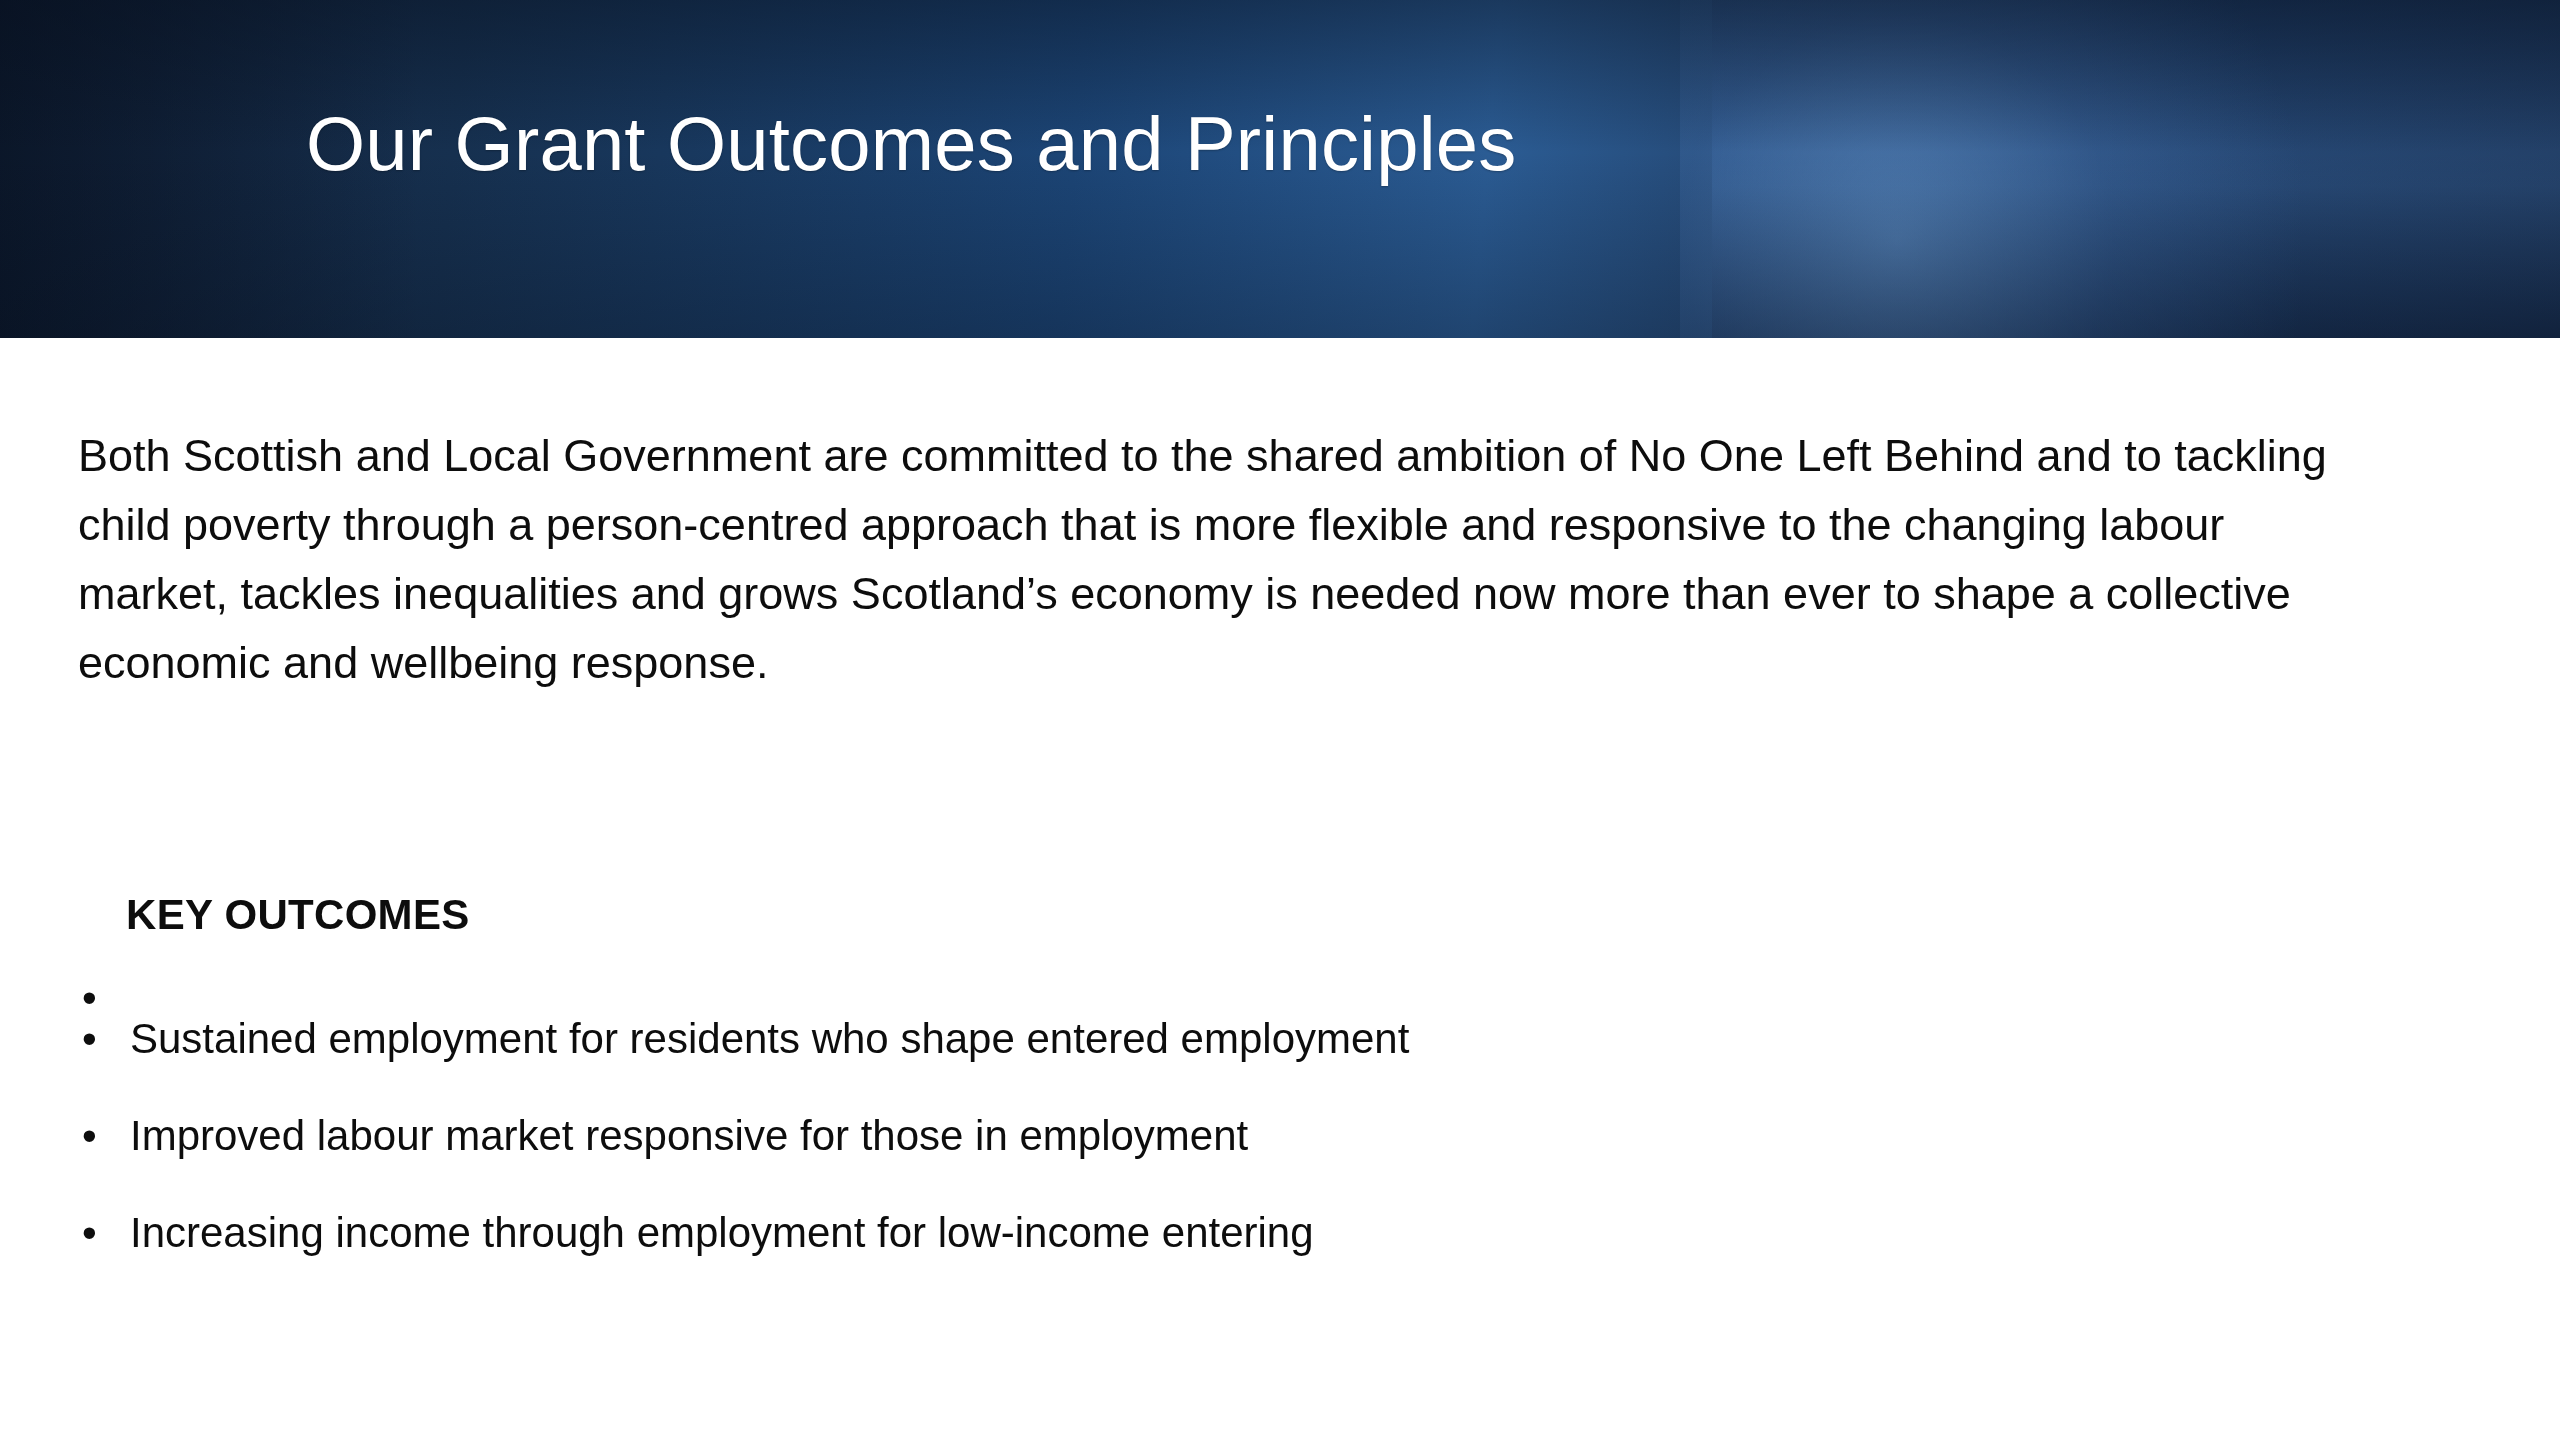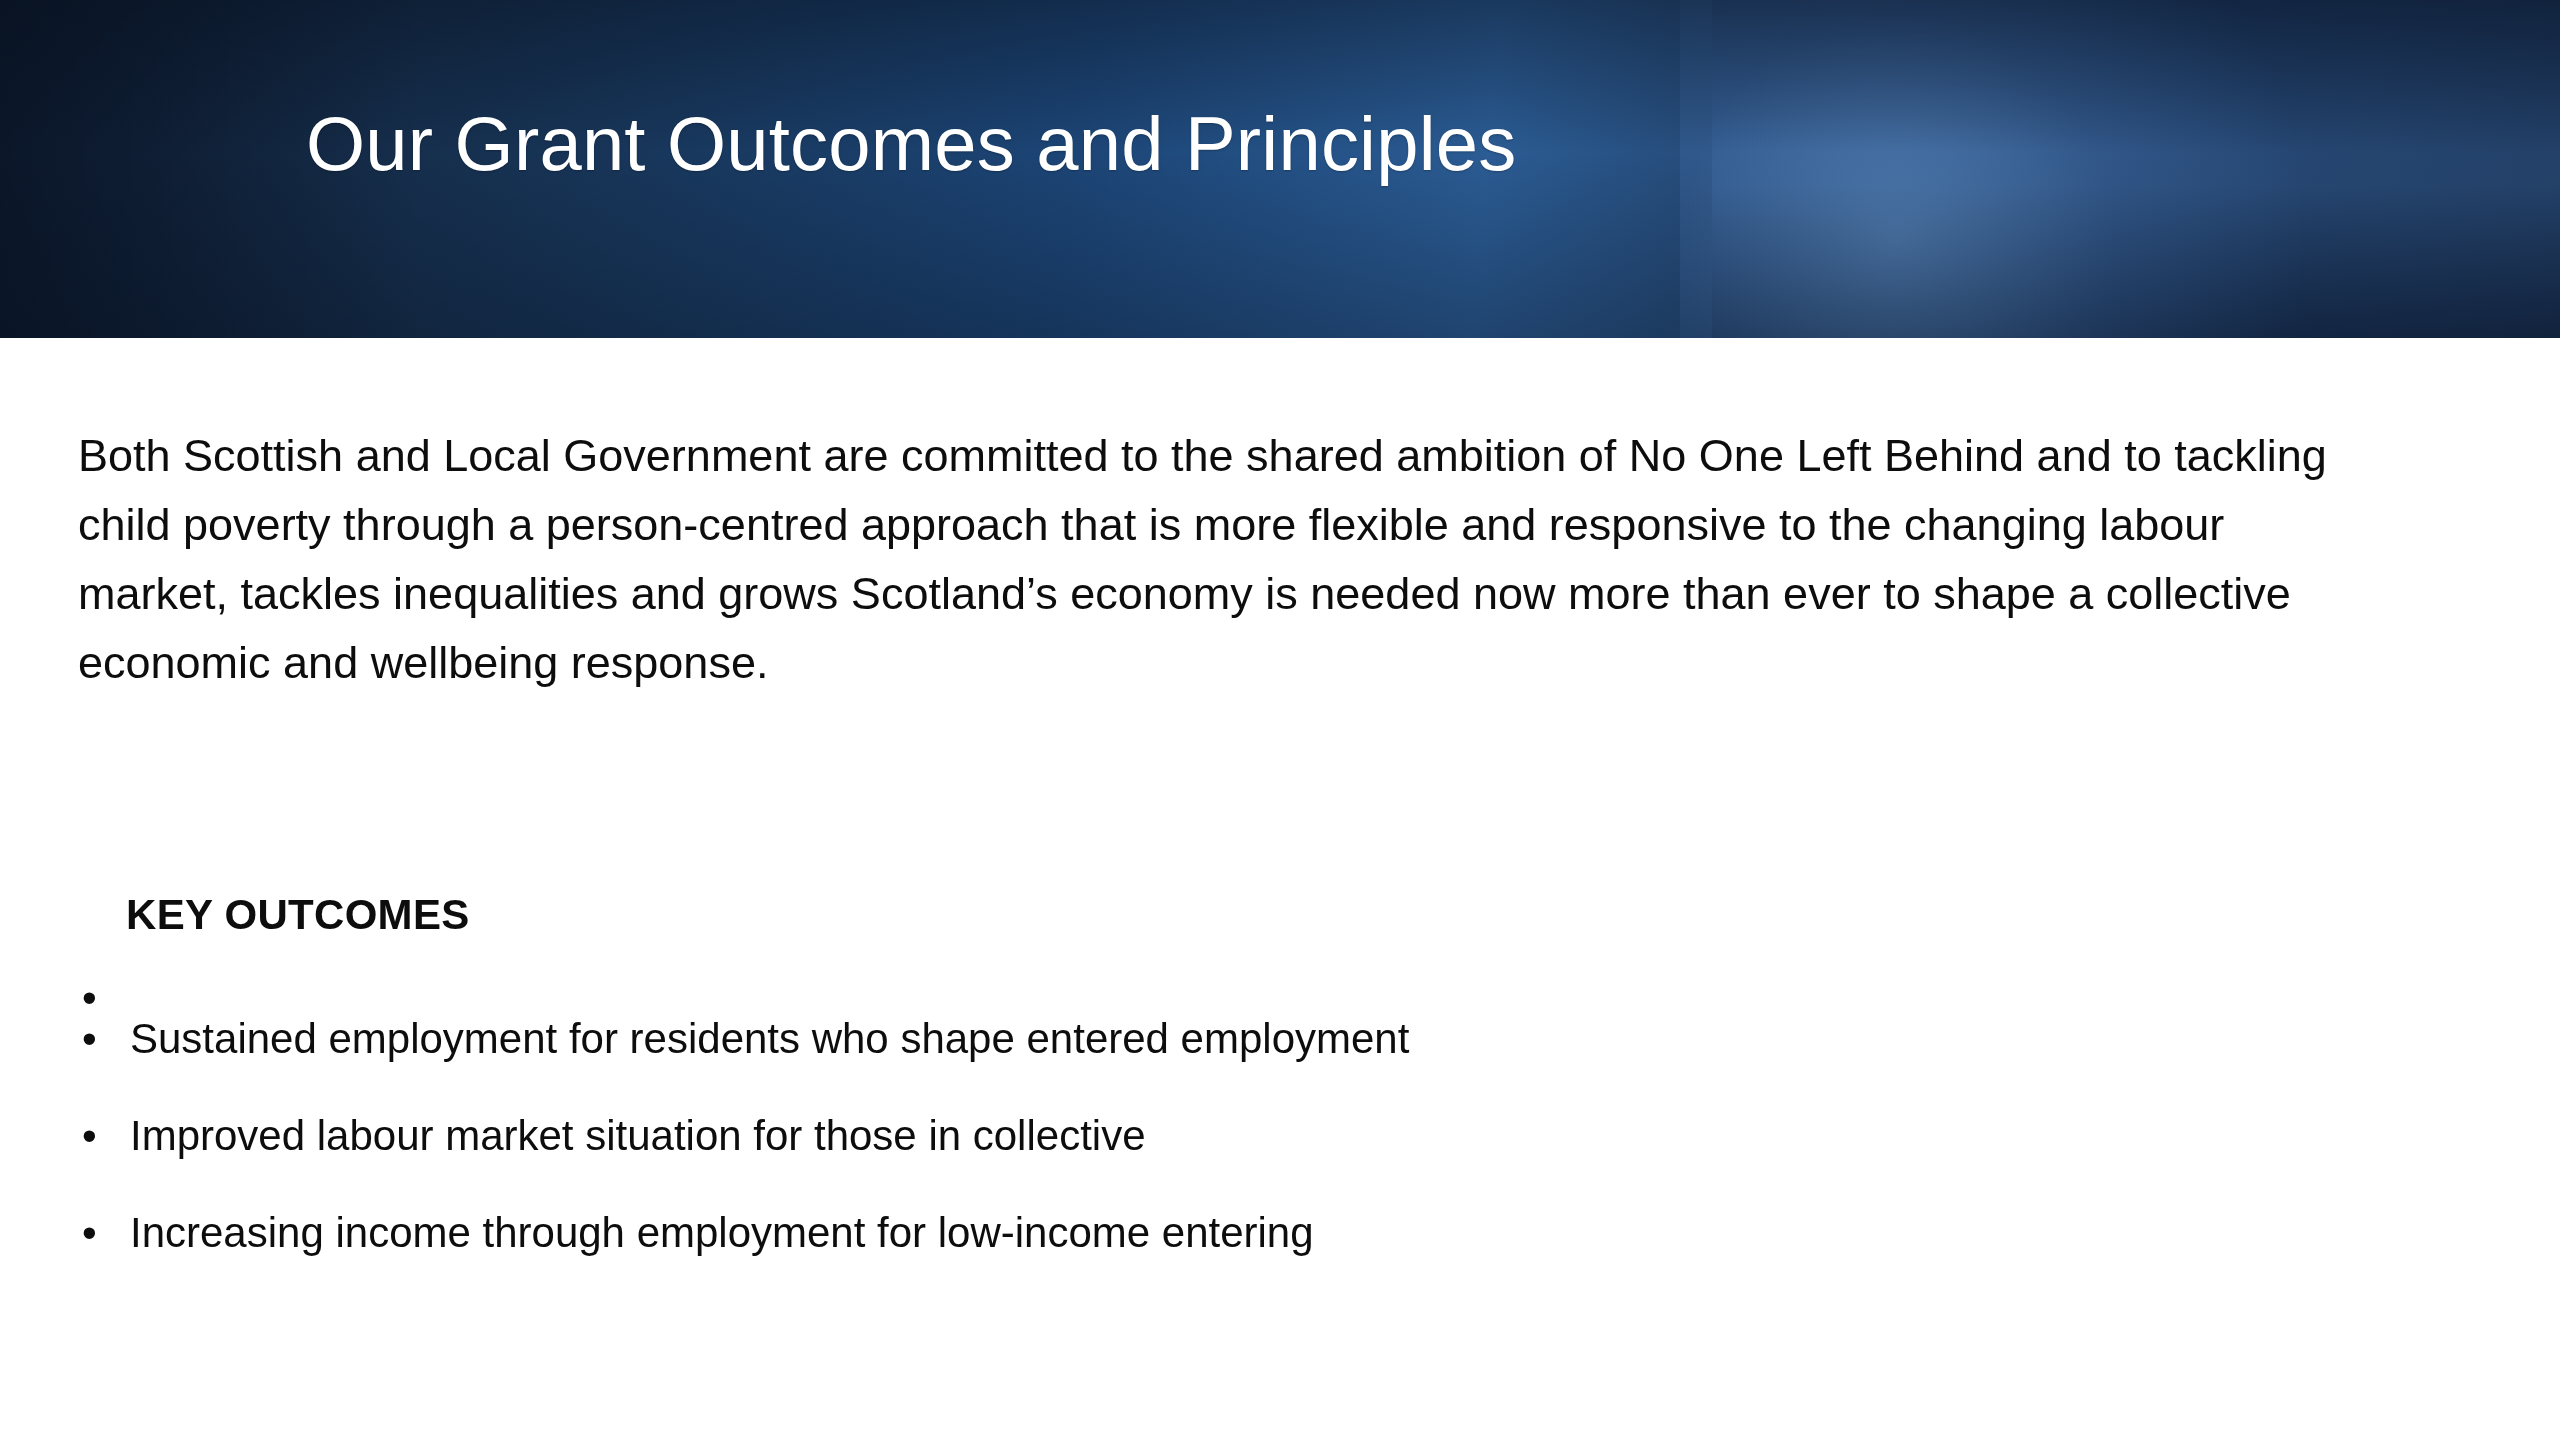--- a/index.html
+++ b/index.html
@@ -159,21 +159,21 @@
     <ul class="bullets">
       <li>
         <span class="dot">•</span>
       </li>
       <li>
         <span class="dot">•</span>
         <span>Sustained employment for residents who shape entered employment</span>
       </li>
       <li>
         <span class="dot">•</span>
-        <span>Improved labour market situation for those in collective</span>
+        <span>Improved labour market responsive for those in employment</span>
       </li>
       <li>
         <span class="dot">•</span>
         <span>Increasing income through employment for low-income entering</span>
       </li>
     </ul>
 
   </div>
 </div>
 

